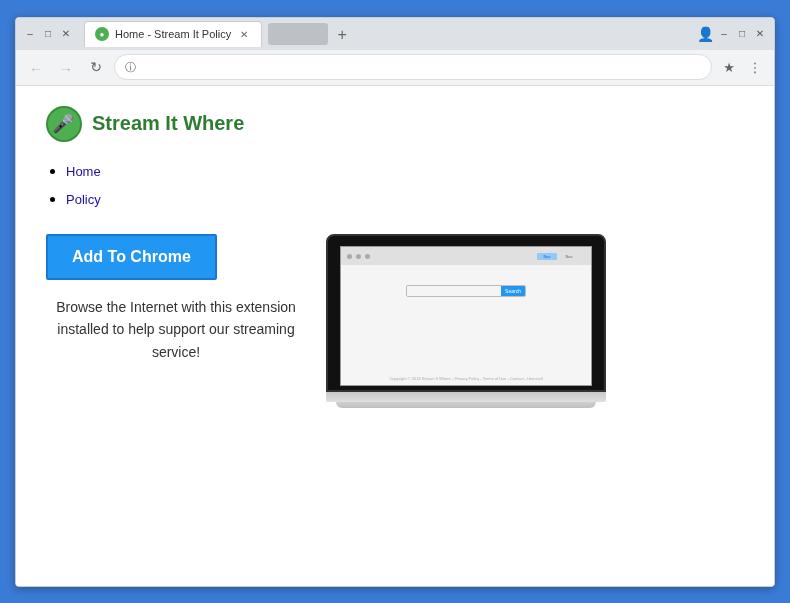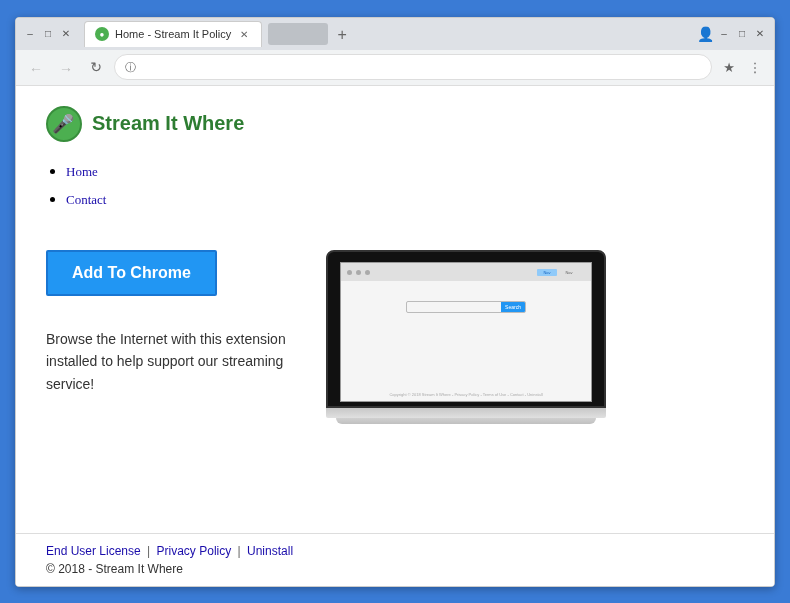--- a/index.html
+++ b/index.html
@@ -239,24 +239,23 @@
     }
 
     .site-title {
       font-size: 20px;
       font-weight: bold;
       color: #2e7d32;
     }
 
     
     .site-nav {
-      margin-bottom: 36px;
+      margin-bottom: 20px;
       position: relative;
       z-index: 1;
-      font-family: Liberation Serif, serif;
     }
 
     .site-nav ul {
       list-style: disc;
       padding-left: 20px;
     }
 
     .site-nav ul li {
       line-height: 1.8;
     }
@@ -284,28 +283,29 @@
     .add-to-chrome-btn {
       background: #2196f3;
       color: white;
       border: 2px solid #1976d2;
       padding: 12px 24px;
       font-size: 16px;
       font-weight: bold;
       cursor: pointer;
       border-radius: 2px;
       display: block;
-      margin-bottom: 32px;
+      margin-bottom: 16px;
       width: auto;
       text-align: center;
     }
 
     .description-text {
       font-size: 14px;
       color: #333;
+      text-align: center;
       line-height: 1.6;
     }
 
     
     .laptop-container {
       width: 280px;
       flex-shrink: 0;
     }
 
     .laptop {
@@ -509,21 +509,21 @@
         <div class="site-logo-icon">🎤</div>
         <div class="site-title">Stream It Where</div>
       </div>
 
       <nav class="site-nav">
         <ul>
           <li>
             <a href="#">Home</a>
           </li>
           <li>
-            <a href="#">Contact</a>
+            <a href="#">Policy</a>
           </li>
         </ul>
       </nav>
 
       <div class="main-section">
         <div class="left-col">
           <button class="add-to-chrome-btn">Add To Chrome</button>
           <p class="description-text">Browse the Internet with this extension installed to help support our streaming service!</p>
         </div>
 
@@ -547,27 +547,17 @@
                 </div>
                 <div class="screen-footer">Copyright © 2018 Stream It Where - Privacy Policy - Terms of Use - Contact - Uninstall</div>
               </div>
             </div>
             <div class="laptop-base"></div>
             <div class="laptop-bottom"></div>
           </div>
         </div>
       </div>
 
-      <div class="page-footer">
-        <div class="footer-links">
-          <a href="#">End User License</a>
-          <span>|</span>
-          <a href="#">Privacy Policy</a>
-          <span>|</span>
-          <a href="#">Uninstall</a>
-        </div>
-        <div class="footer-copyright">© 2018 - Stream It Where</div>
-      </div>
 
     </div>
   </div>
 
 </div>
 
 </body></html>

